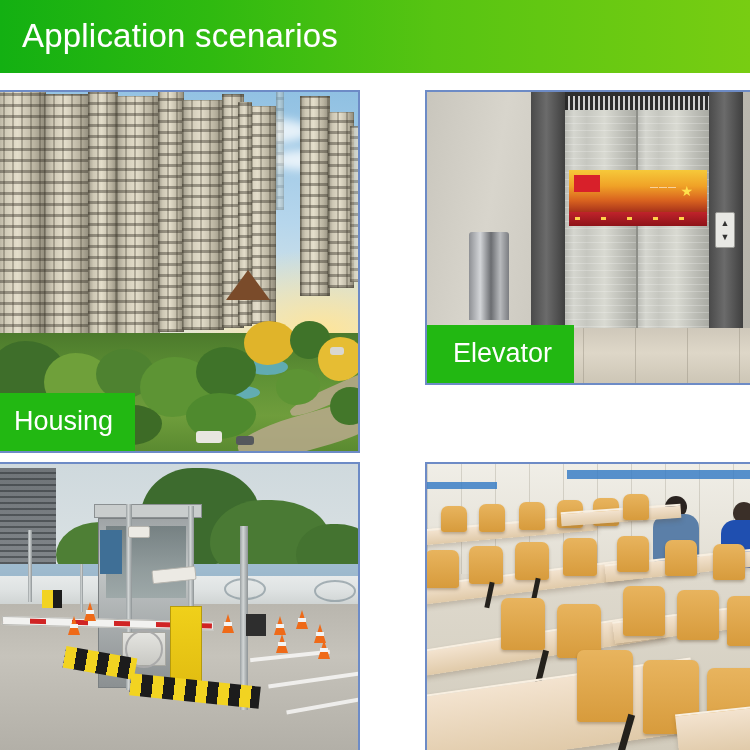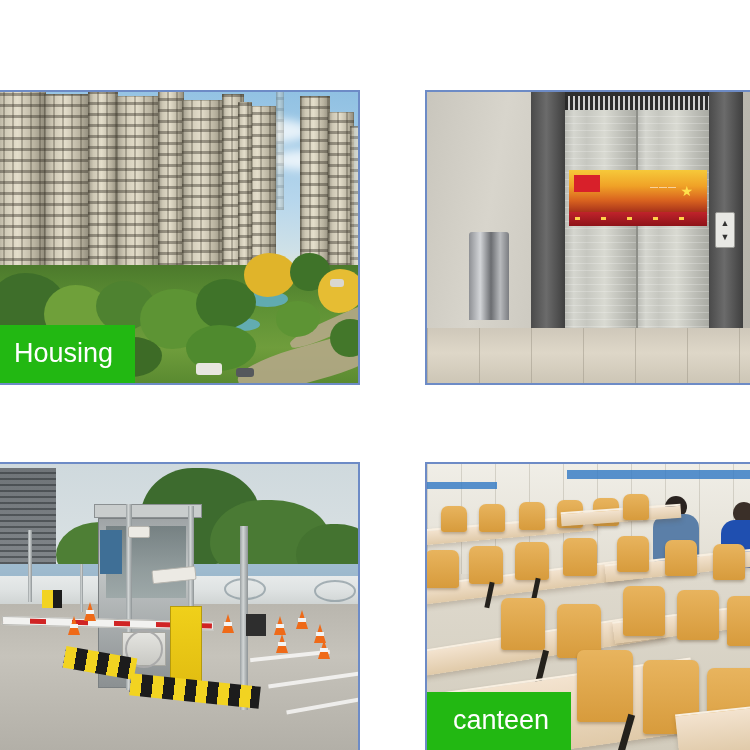--- a/index.html
+++ b/index.html
@@ -18,21 +18,21 @@
   .header-title {
     position:absolute; left:22px; top:50%; transform:translateY(-52%);
     color:#ffffff; font-size:33px; font-weight:400; letter-spacing:0.2px;
     white-space:nowrap; text-shadow:0 0 1px rgba(255,255,255,.25);
   }
 
   
   .grid { position:absolute; left:0; top:90px; width:750px; height:660px; }
 
   .tile { position:absolute; border:2px solid #6d8bc6; overflow:hidden; background:#dfe3e8; }
-  .tile.r0c0 { left:0px;   top:0px;   width:360px; height:295px; border-left:none; }
+  .tile.r0c0 { left:0px;   top:0px;   width:360px; height:363px; border-left:none; }
   .tile.r0c1 { left:425px; top:0px;   width:327px; height:295px; border-right:none; }
   .tile.r1c0 { left:0px;   top:372px; width:360px; height:288px; border-left:none; border-bottom:none; }
   .tile.r1c1 { left:425px; top:372px; width:327px; height:288px; border-right:none; border-bottom:none; }
 
   .photo { position:absolute; inset:0; overflow:hidden; }
 
   .caption {
     position:absolute; bottom:0; left:0;
     background:#22b812; color:#ffffff;
     font-size:27px; font-weight:400; line-height:1;
@@ -144,20 +144,23 @@
   .person .head { position:absolute; left:50%; transform:translateX(-50%); top:0;
     width:22px;height:22px; border-radius:50%; background:#2a2320; }
   .person .body { position:absolute; left:50%; transform:translateX(-50%); top:18px;
     width:46px;height:48px; border-radius:14px 14px 4px 4px; }
 </style>
 </head>
 <body>
 
 <div class="page">
 
+  <div class="header">
+    <div class="header-title">Application scenarios</div>
+  </div>
 
   <div class="grid">
 
     <div class="tile r0c0">
       <div class="photo">
         <div class="sky1"></div>
         <div class="sunglow"></div>
         <div class="cloud" style="left:215px;top:26px;width:96px;height:26px;"></div>
         <div class="cloud" style="left:268px;top:58px;width:78px;height:20px;"></div>
         <div class="cloud" style="left:180px;top:96px;width:60px;height:16px;"></div>
@@ -227,20 +230,21 @@
 
         <div class="callpanel" style="left:288px; top:120px; width:20px; height:36px;">
           <span style="top:6px;">▲</span>
           <span style="top:20px;">▼</span>
         </div>
 
         <div class="bin" style="left:42px; top:140px; width:40px; height:88px;"></div>
 
         <div class="floor2"></div>
       </div>
+      <div class="caption inset">Elevator</div>
     </div>
 
     <div class="tile r1c0">
       <div class="photo">
         <div class="sky3"></div>
 
         <div class="bldg3" style="left:-4px; top:4px; width:60px; height:108px;"></div>
         <div class="treeline" style="left:140px;top:4px;  width:120px;height:96px;"></div>
         <div class="treeline" style="left:210px;top:36px; width:120px;height:80px; background:#4a7a34;"></div>
         <div class="treeline" style="left:296px;top:60px; width:80px; height:58px; background:#447330;"></div>
@@ -341,17 +345,16 @@
         <div class="chair" style="left:300px; top:132px; width:42px; height:50px;"></div>
 
         <div class="table" style="left:-30px; top:214px; width:300px; height:74px; transform:rotate(-8deg);"></div>
         <div class="chair" style="left:150px; top:186px; width:56px; height:72px;"></div>
         <div class="chair" style="left:216px; top:196px; width:56px; height:74px;"></div>
         <div class="chair" style="left:280px; top:204px; width:56px; height:76px;"></div>
         <div class="chairleg" style="left:196px; top:250px; width:7px; height:38px; transform:rotate(16deg);"></div>
         <div class="chairleg" style="left:262px; top:258px; width:7px; height:30px; transform:rotate(16deg);"></div>
         <div class="table" style="left:250px; top:244px; width:120px; height:44px; transform:rotate(-6deg);"></div>
       </div>
-      <div class="caption inset">canteen</div>
     </div>
 
   </div>
 </div>
 
 </body></html>

